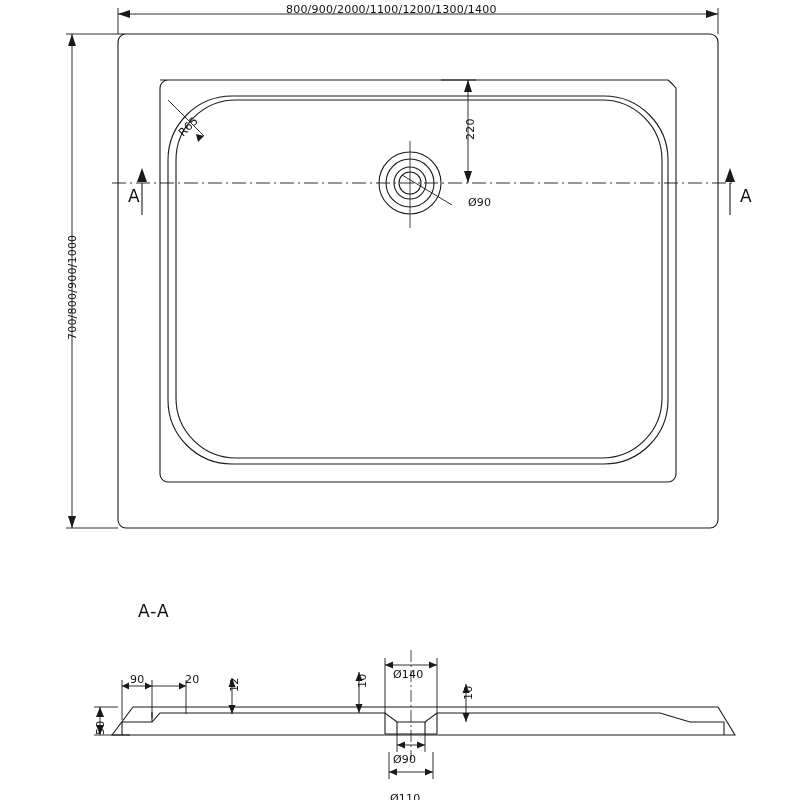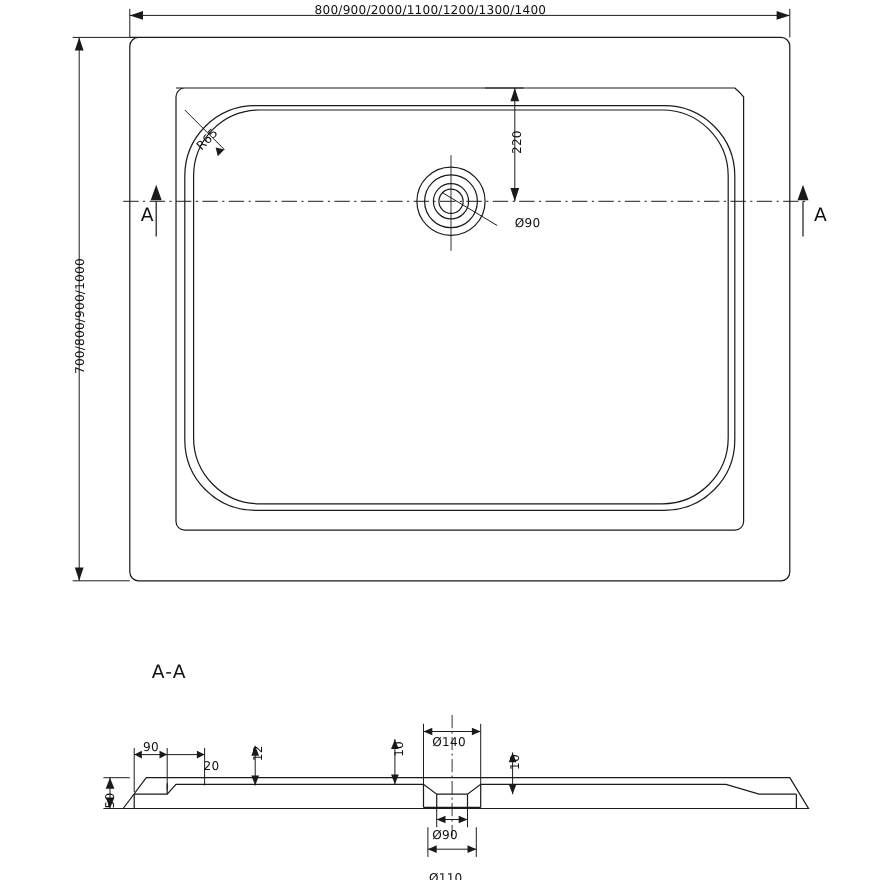--- a/index.html
+++ b/index.html
@@ -218,21 +218,21 @@
 <div class="lbl" style="left:468px; top:196px;">Ø90</div>
 
 <div class="lbl big" style="left:128px; top:186px;">A</div>
 <div class="lbl big" style="left:740px; top:186px;">A</div>
 
 <div class="lbl big" style="left:138px; top:601px;">A-A</div>
 
 <div class="lbl rot90" style="left:94px; top:735px;">50</div>
 
 <div class="lbl" style="left:130px; top:673px;">90</div>
-<div class="lbl" style="left:185px; top:690px;">20</div>
+<div class="lbl" style="left:185px; top:673px;">20</div>
 
 <div class="lbl rot90" style="left:228px; top:692px;">12</div>
 <div class="lbl rot90" style="left:356px; top:688px;">10</div>
 <div class="lbl rot90" style="left:462px; top:700px;">10</div>
 
 <div class="lbl" style="left:393px; top:646px;margin-top:22px;">Ø140</div>
 <div class="lbl" style="left:393px; top:753px;">Ø90</div>
 <div class="lbl" style="left:390px; top:780px;margin-top:12px;">Ø110</div>
 
 </body></html>

